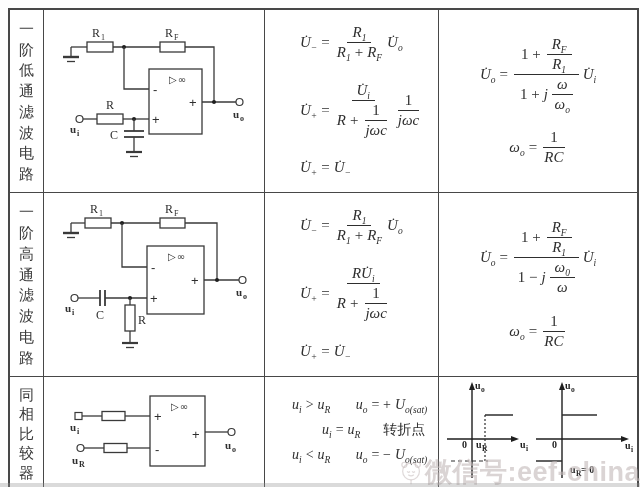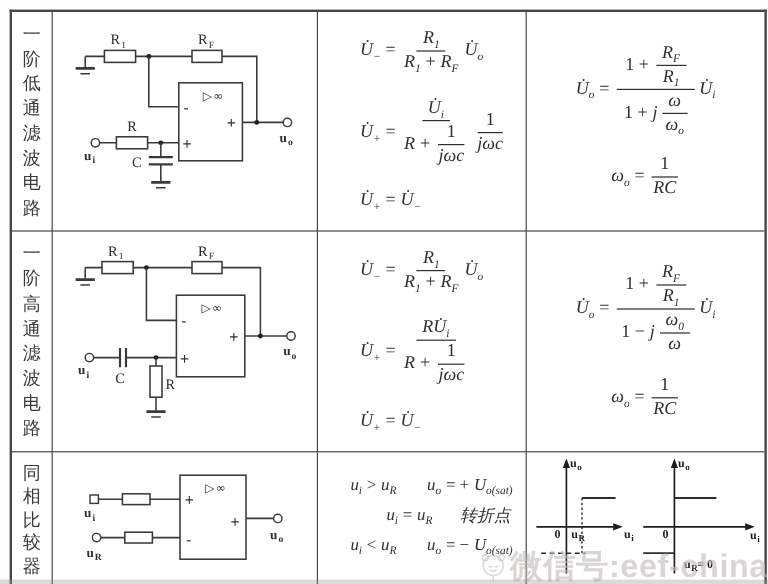--- a/index.html
+++ b/index.html
@@ -15,21 +15,21 @@
   .cell.lastrow{border-bottom:none;}
   .label-cell{display:flex;flex-direction:column;justify-content:space-evenly;
               align-items:center;padding:5px 0;
               font-family:"Liberation Sans",sans-serif;font-size:15px;color:#3a3a3a;}
   .vchar{line-height:1;}
   
   .math{display:inline-flex;align-items:center;font-family:"Liberation Serif",serif;
         color:#2e2e2e;font-size:15px;}
   .mi{font-style:italic;margin:0 1px;}
   .mo{margin:0 3px;white-space:pre;}
-  .mt{font-family:"Liberation Sans",sans-serif;font-size:14px;margin:0 2px;font-style:italic;}
+  .mt{font-family:"Liberation Sans",sans-serif;font-size:14px;margin:0 2px;}
   .math sub{font-size:9.5px;line-height:0;font-style:italic;}
   .frac{display:inline-flex;flex-direction:column;align-items:center;margin:0 3px;text-align:center;}
   .frac .num{border-bottom:1.2px solid #2e2e2e;padding:0 4px 1px;}
   .frac .den{padding-top:1px;}
   .frac .num,.frac .den{display:inline-flex;align-items:center;justify-content:center;}
   .fcol{display:flex;flex-direction:column;}
   .c-der{padding:14px 4px 16px 34px;justify-content:space-between;align-items:flex-start;}
   .c-res{padding:10px 0;justify-content:space-evenly;align-items:center;}
   .c-cmp{padding:20px 0 0 26px;gap:8px;font-size:14px;}
   .c-cmp .math{font-size:14px;}

